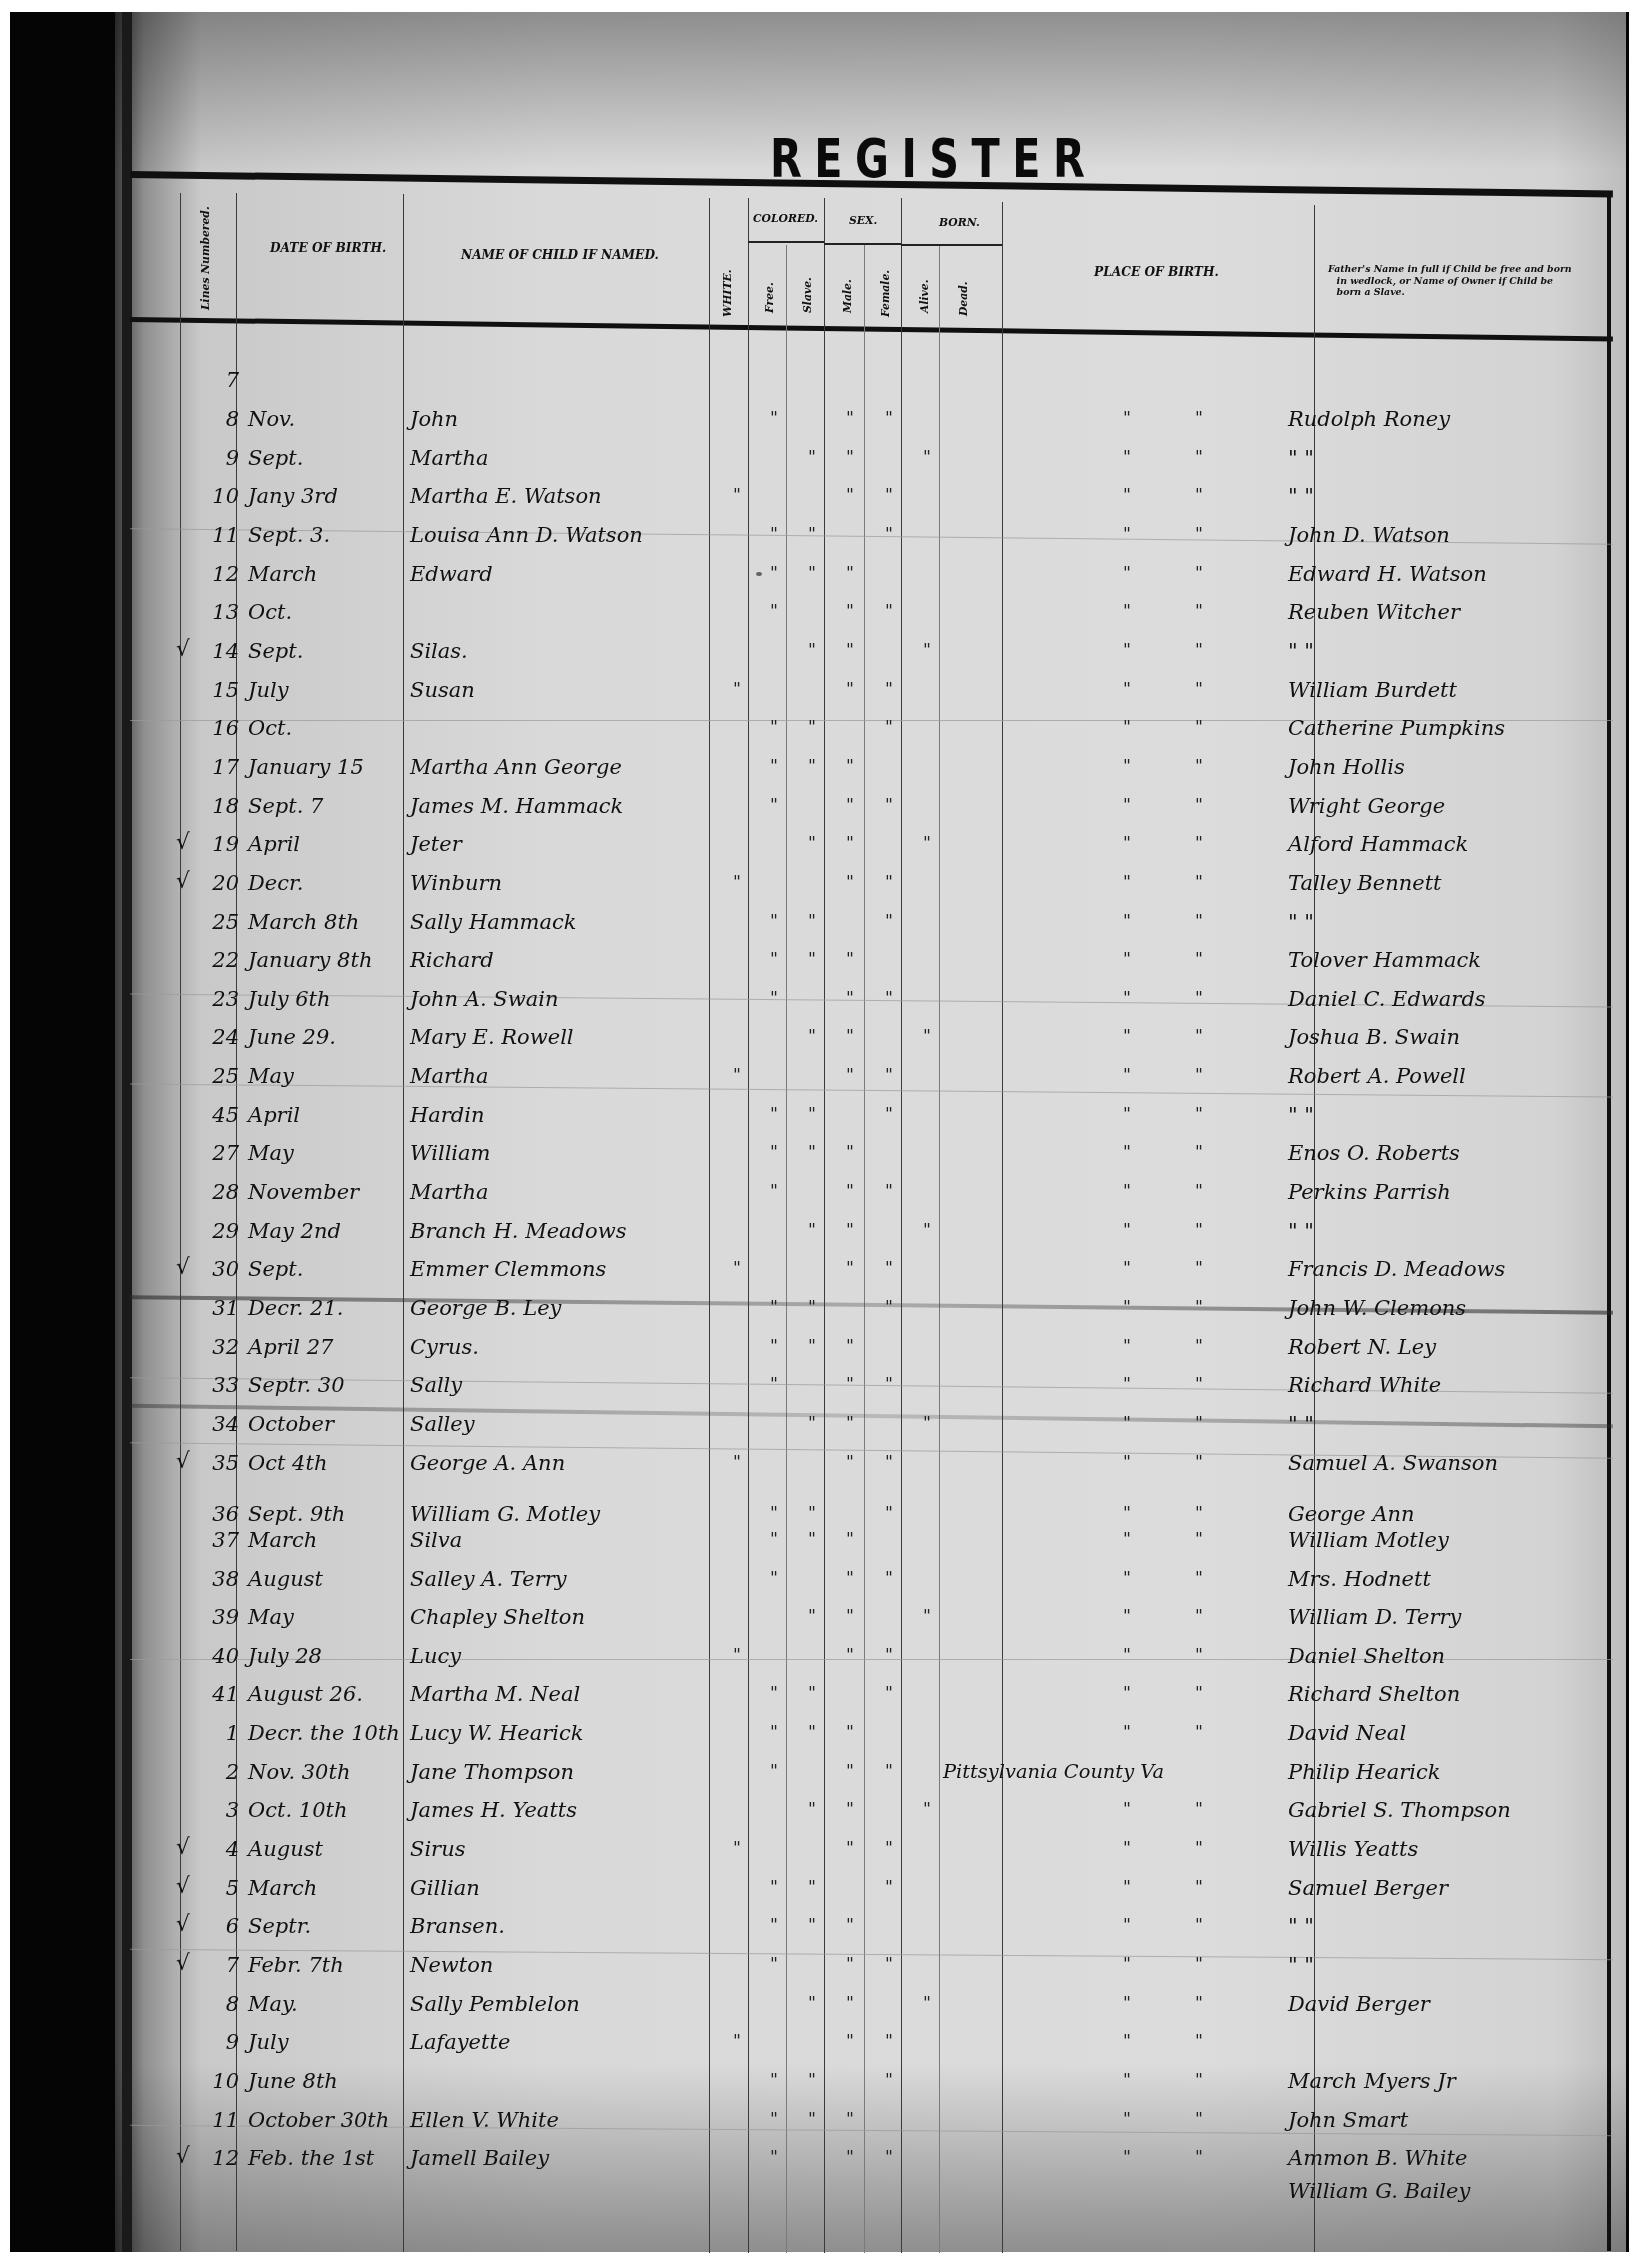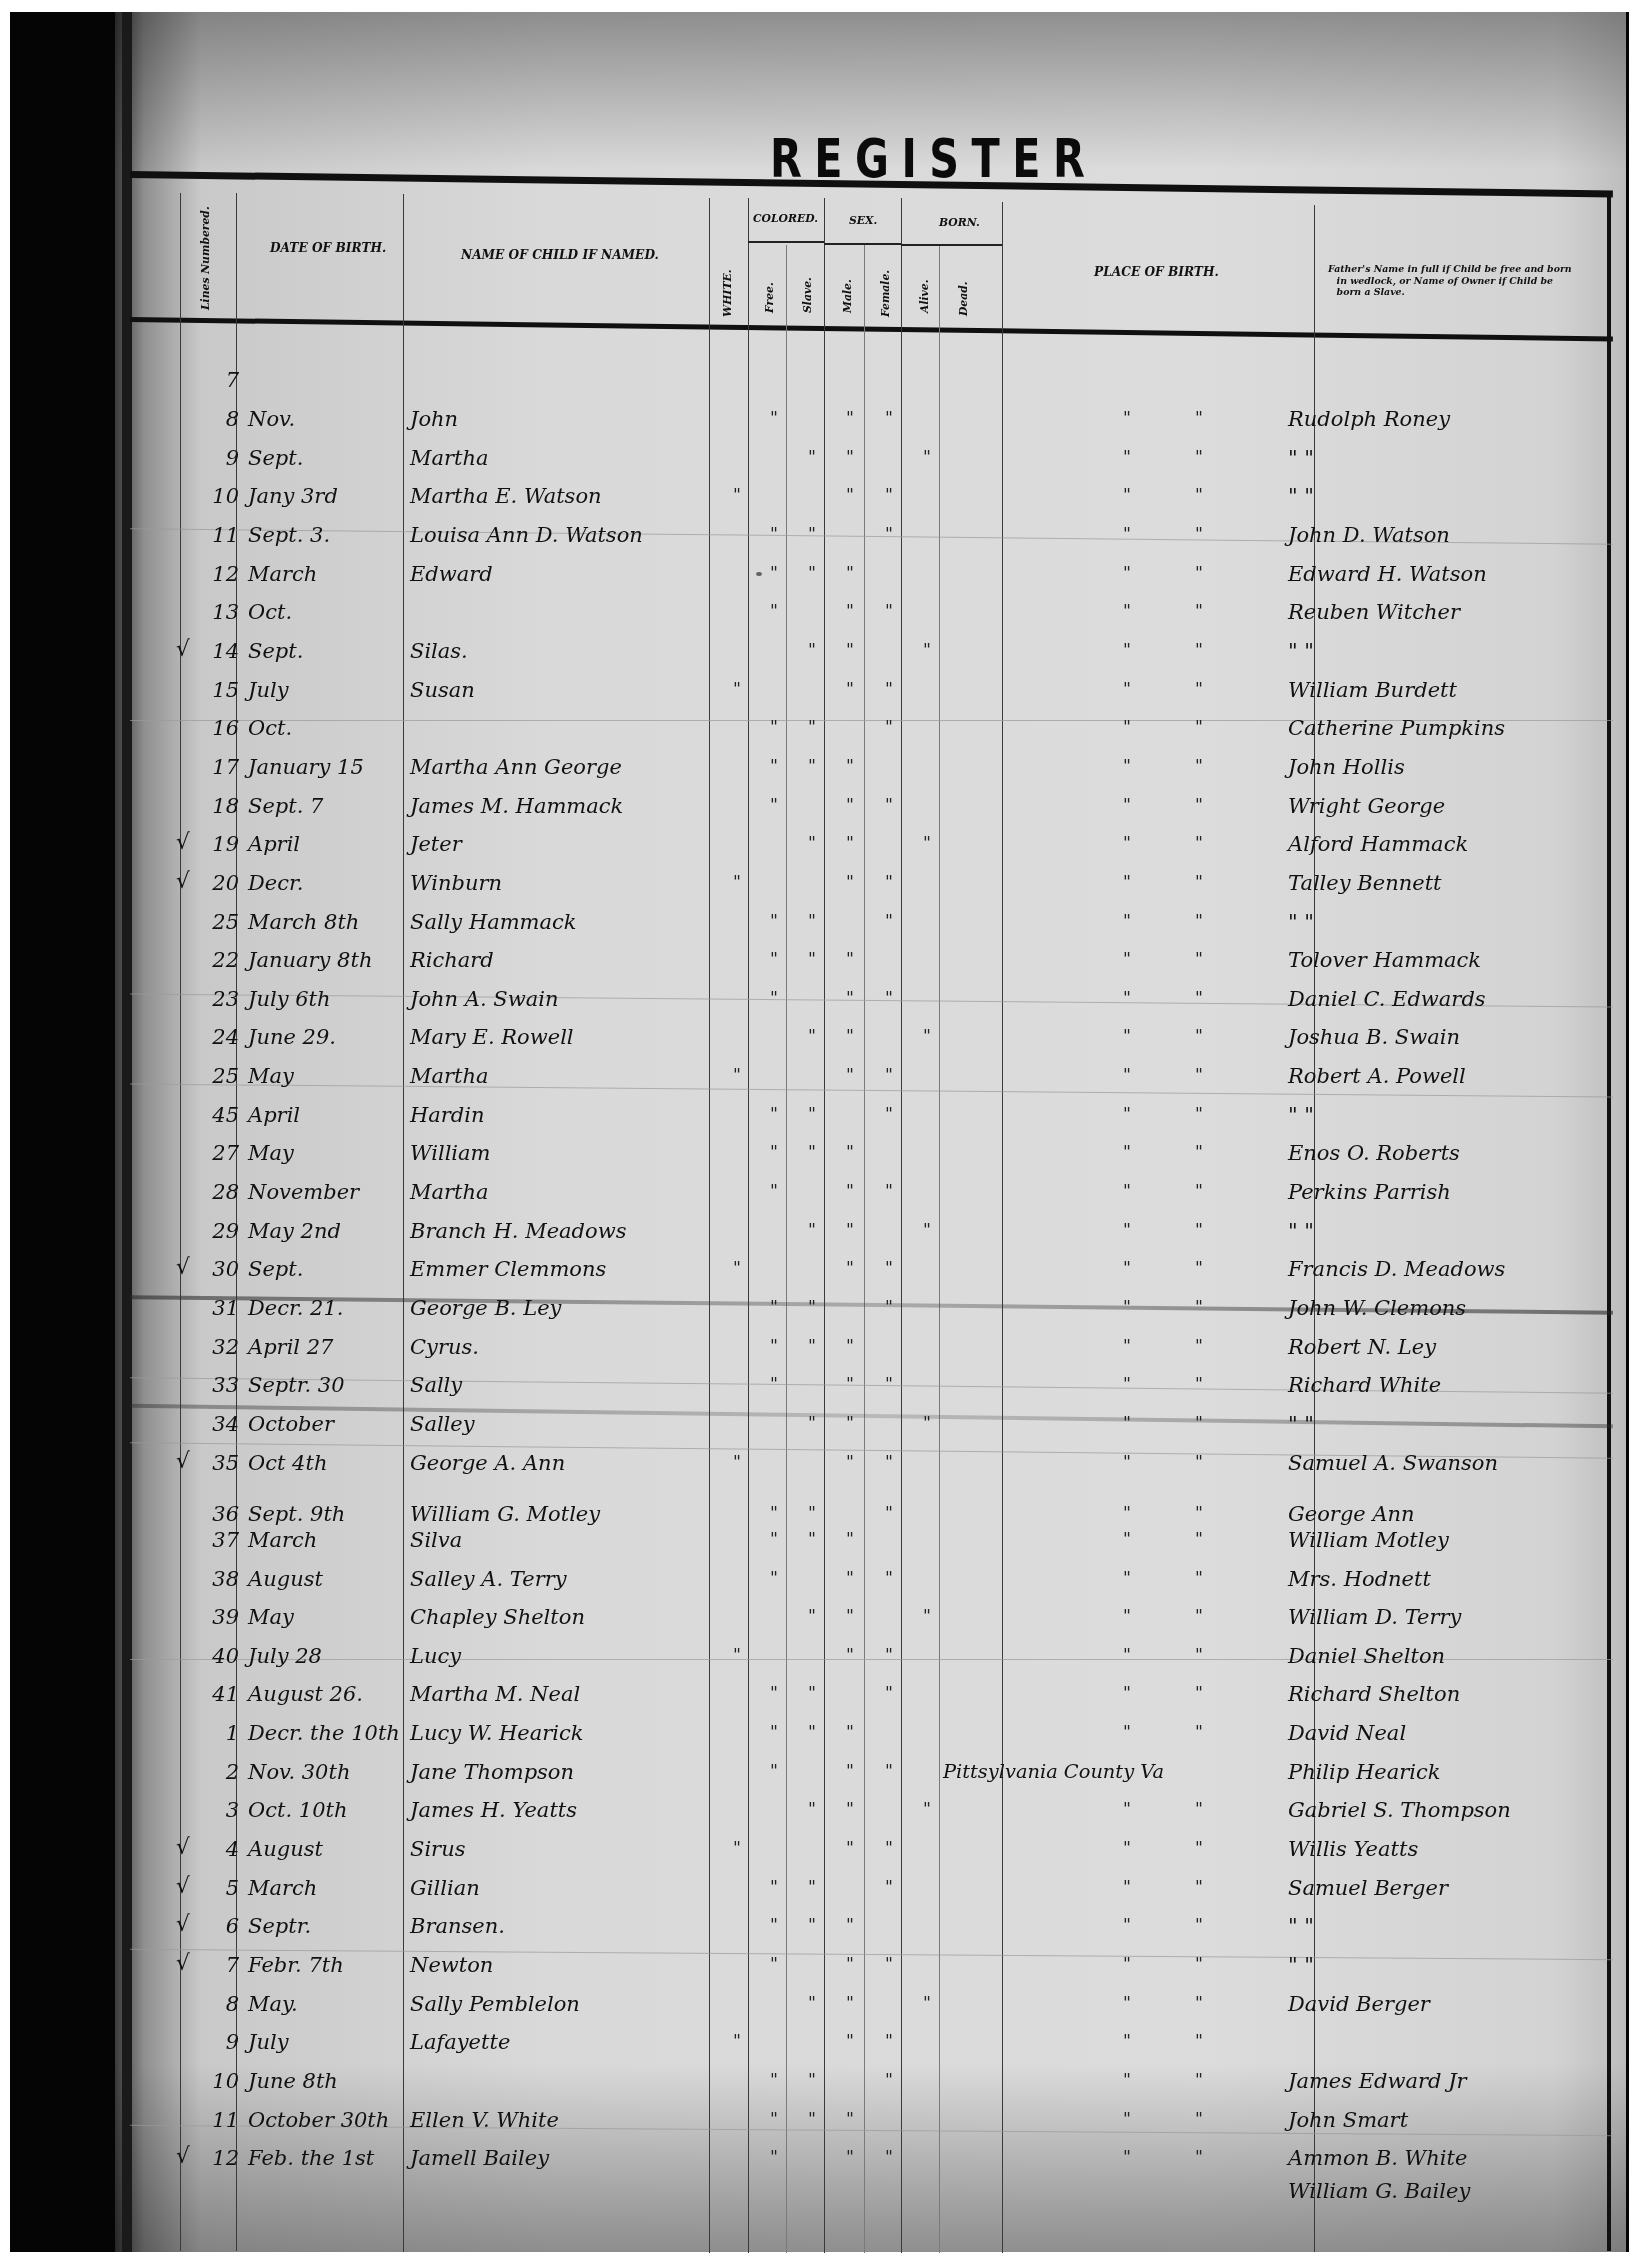--- a/index.html
+++ b/index.html
@@ -627,21 +627,21 @@
       <span class="ditto" style="left: 846px;">"</span>
       <span class="ditto" style="left: 885px;">"</span>
       <span class="ditto" style="left: 1123px;">"</span>
       <span class="ditto" style="left: 1195px;">"</span>
     </div>
     <div class="row" style="top: 2069px;">
       <div class="cell num">10</div>
       <div class="cell date">June 8th</div>
       <div class="cell child"></div>
       <div class="cell place"></div>
-      <div class="cell father">James Edward Jr</div>
+      <div class="cell father">March Myers Jr</div>
       <span class="ditto" style="left: 770px;">"</span>
       <span class="ditto" style="left: 808px;">"</span>
       <span class="ditto" style="left: 885px;">"</span>
       <span class="ditto" style="left: 1123px;">"</span>
       <span class="ditto" style="left: 1195px;">"</span>
     </div>
     <div class="row" style="top: 2108px;">
       <div class="cell num">11</div>
       <div class="cell date">October 30th</div>
       <div class="cell child">Ellen V. White</div>

